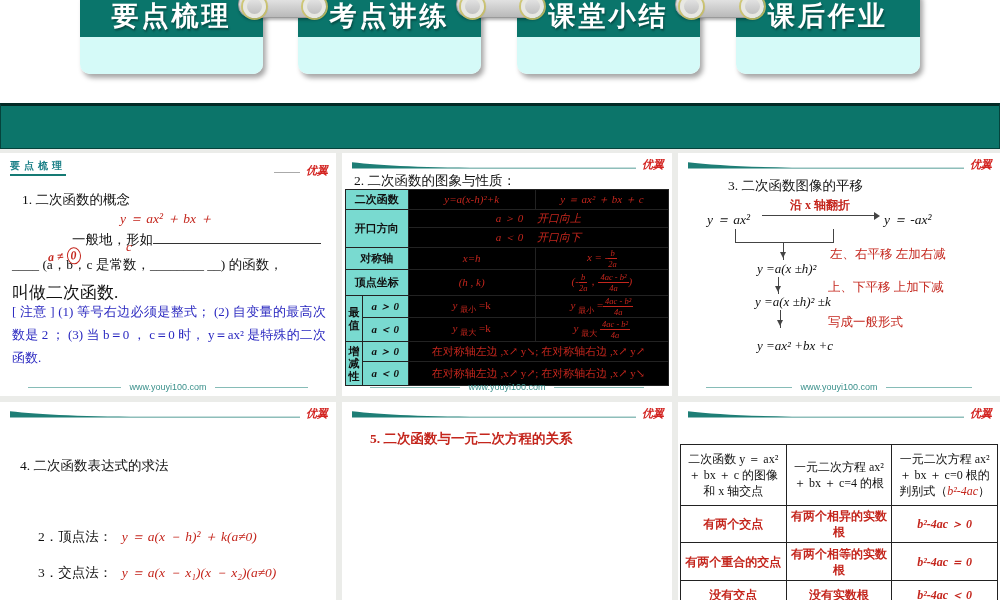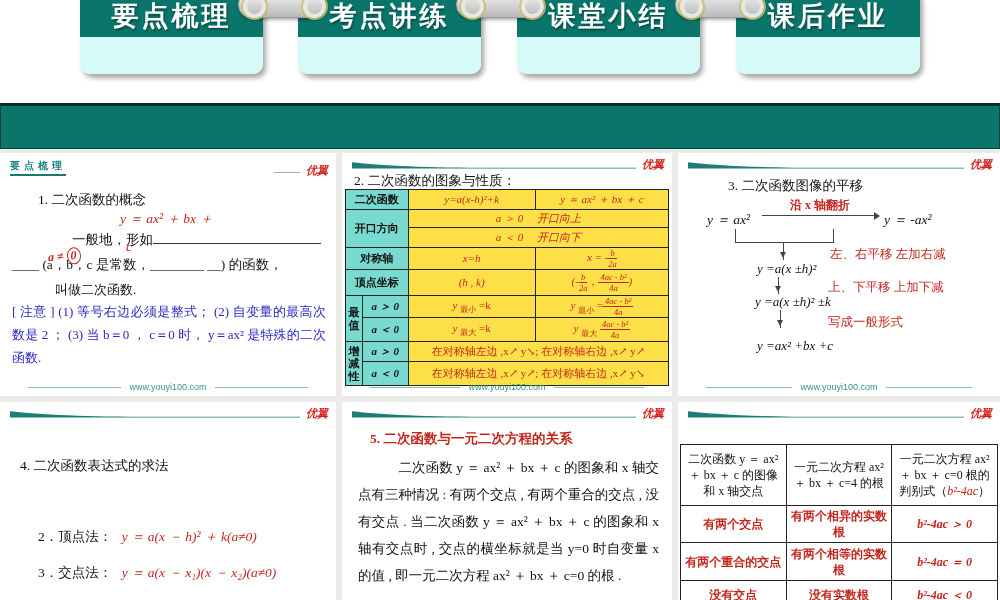--- a/index.html
+++ b/index.html
@@ -57,30 +57,30 @@
 
   
   .p1-lead{position:absolute;left:72px;top:77px;font-size:13.5px;color:#111;white-space:nowrap;text-align:center;}
   .p1-blank{display:inline-block;width:168px;border-bottom:1px solid #333;height:13px;}
   .p1-ans{position:absolute;left:120px;top:57px;font-size:13.5px;font-style:italic;white-space:nowrap;}
   .p1-ans2{position:absolute;left:126px;top:86px;font-size:13.5px;font-style:italic;}
   .p1-line2{position:absolute;left:12px;top:103px;font-size:13.5px;color:#111;white-space:nowrap;text-align:right;}
   .p1-annot{position:absolute;left:48px;top:95px;font-size:12px;font-style:italic;font-weight:bold;
             transform:rotate(-4deg);white-space:nowrap;}
   .circ{display:inline-block;border:1.5px solid #C4261D;border-radius:50%;padding:0 3px;}
-  .p1-line3{position:absolute;left:12px;top:128px;font-size:13px;color:#111;margin-left:43px;}
+  .p1-line3{position:absolute;left:12px;top:128px;font-size:17px;color:#111;}
   .p1-note{position:absolute;left:12px;top:148px;width:314px;font-size:13px;line-height:1.75;
            text-align:justify;}
 
   
   .t2wrap{position:absolute;left:3px;top:36px;right:3px;}
   table.t2{border-collapse:collapse;width:100%;table-layout:fixed;font-size:11px;}
   .t2 th,.t2 td{border:1px solid #222;padding:0 2px;text-align:center;line-height:1.15;}
   .t2 th{background:#79DAD0;color:#111;font-weight:bold;}
-  .t2 td{background:#fde047;}
+  .t2 td{background:#000000;}
   .t2 .cond{font-style:italic;font-family:"Liberation Serif",serif;}
   .t2 .vlab{width:15px;word-break:break-all;padding:0 1px;}
   .t2 col.c-lab1{width:17px;} .t2 col.c-lab2{width:45px;}
   .t2 col.c-one{width:126px;} .t2 col.c-two{width:132px;}
   .frac{display:inline-block;vertical-align:middle;text-align:center;font-size:8.5px;
         line-height:1.05;font-style:italic;}
   .frac .fn{display:block;border-bottom:1px solid #C4261D;padding:0 2px 0.5px;}
   .frac .fd{display:block;padding-top:0.5px;}
   .csub{font-size:8px;}
   .h20{height:20px;} .h18{height:18px;} .h22{height:22px;} .h26{height:26px;} .h24{height:24px;}
@@ -162,21 +162,21 @@
 
   <div class="grid-bg"></div>
 
   <div class="panel" id="panel1">
     <div class="hdr">
       <span class="hdr-label">要点梳理</span>
       <span class="hdr-spacer"></span>
       <span class="hdr-line"></span>
       <span class="logo">优翼</span>
     </div>
-    <div class="ptitle" style="left:38px;top:38px;">1. 二次函数的概念</div>
+    <div class="ptitle" style="left:22px;top:38px;">1. 二次函数的概念</div>
     <div class="p1-ans red">y ＝ ax² ＋ bx ＋</div>
     <div class="p1-lead"><span>一般地，形如</span><span class="p1-blank"></span></div>
     <div class="p1-ans2 red">c</div>
     <div class="p1-line2">____ (a，b，c 是常数，________ __) 的函数，</div>
     <div class="p1-annot red"><span>a ≠</span> <span class="circ">0</span></div>
     <div class="p1-line3">叫做二次函数.</div>
     <div class="p1-note blue">[ 注意 ] (1) 等号右边必须是整式； (2) 自变量的最高次数是 2 ； (3) 当 b＝0 ， c＝0 时， y＝ax² 是特殊的二次函数.</div>
     <div class="pfooter">
       <span class="fline"></span>
       <span>www.youyi100.com</span>
@@ -302,21 +302,20 @@
   </div>
 
   <div class="panel" id="panel5">
     <div class="hdr">
       <svg class="swoosh" viewBox="0 0 300 10" preserveAspectRatio="none">
           <path d="M0,9.6 L300,9.6 L300,8.8 L150,8.8 C80,8.8 30,6.5 0,3.2 Z" fill="#1E7E76"></path>
         </svg>
       <span class="logo">优翼</span>
     </div>
     <div class="p5-title red">5. 二次函数与一元二次方程的关系</div>
-    <div class="p5-body">二次函数 y ＝ ax² ＋ bx ＋ c 的图象和 x 轴交点有三种情况 : 有两个交点 , 有两个重合的交点 , 没有交点 . 当二次函数 y ＝ ax² ＋ bx ＋ c 的图象和 x 轴有交点时 , 交点的横坐标就是当 y=0 时自变量 x 的值 , 即一元二次方程 ax² ＋ bx ＋ c=0 的根 .</div>
   </div>
 
   <div class="panel" id="panel6">
     <div class="hdr">
       <svg class="swoosh" viewBox="0 0 300 10" preserveAspectRatio="none">
           <path d="M0,9.6 L300,9.6 L300,8.8 L150,8.8 C80,8.8 30,6.5 0,3.2 Z" fill="#1E7E76"></path>
         </svg>
       <span class="logo">优翼</span>
     </div>
     <div class="t6wrap">

